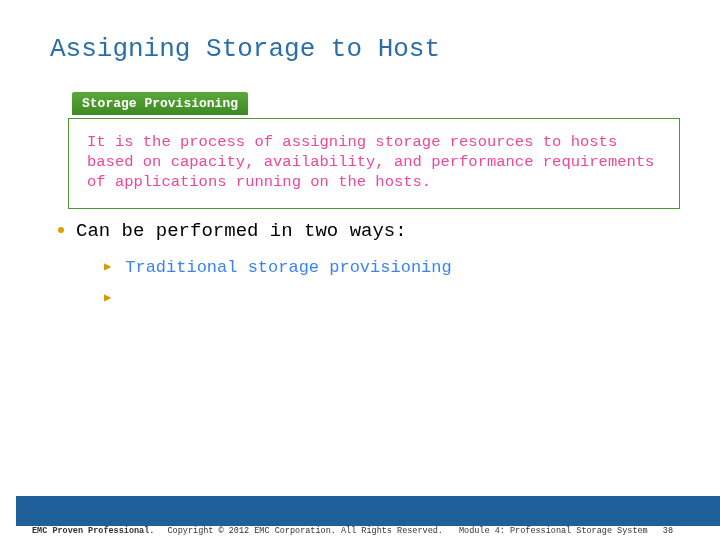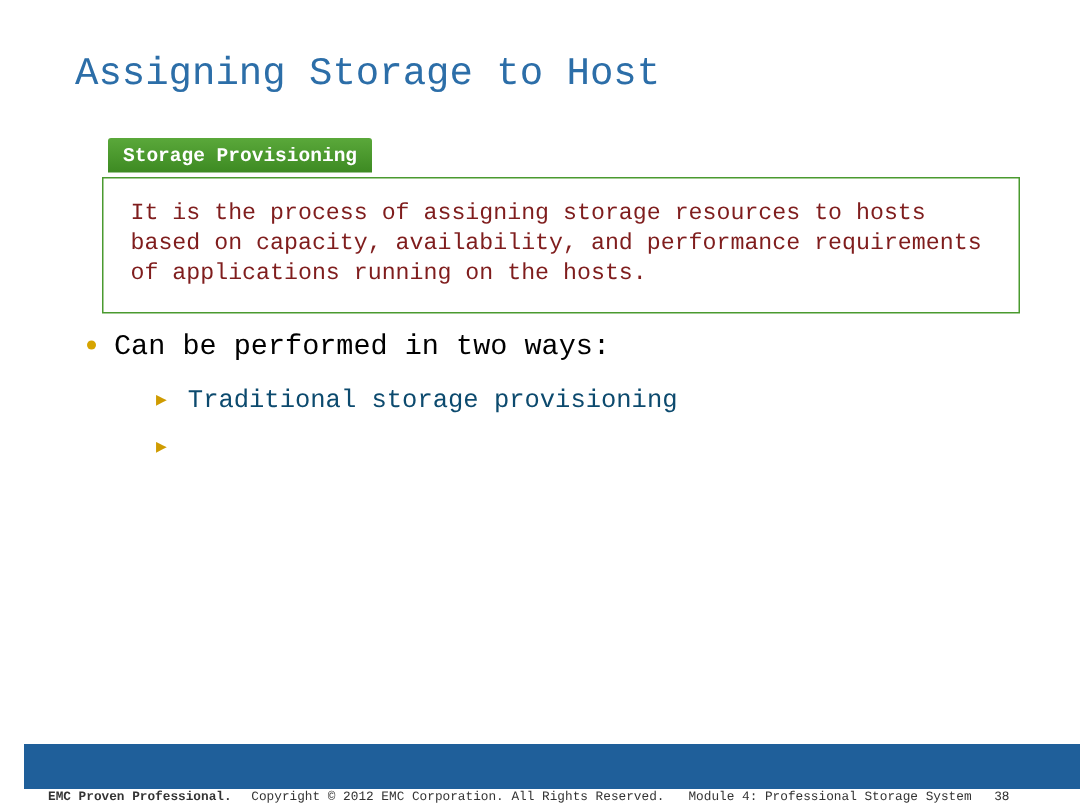--- a/index.html
+++ b/index.html
@@ -2,28 +2,28 @@
 <html><head>
 <meta charset="utf-8">
 <style>
   * { margin: 4px; padding: 0; box-sizing: border-box; font-family: Liberation Mono, monospace; }
   html, body { width: 720px; height: 540px; font-family: "Segoe UI", Calibri, Arial, sans-serif; background: #fff; overflow: hidden; }
   .slide { position: relative; width: 720px; height: 540px; background: #fff; }
   .title { position: absolute; left: 34px; top: 18px; font-size: 26px; font-weight: 400; color: #2c6ea8; }
   .def-wrap { position: absolute; left: 48px; top: 72px; width: 620px; }
   .def-tab { display: inline-block; background: linear-gradient(#5aa83a,#3d8a22); color: #fff; font-size: 13px; font-weight: 600; padding: 4px 10px; margin-left: 8px; border-top-left-radius: 2px; border-top-right-radius: 2px; }
   .def-box { border: 1.5px solid #4a9a2f; padding: 10px 14px 12px; margin-top: -1px; }
-  .def-box p { font-size: 15.5px; color: #7f1d1d; line-height: 1.28; }
+  .def-box p { font-size: 15.5px; color: #ec4899; line-height: 1.28; }
   .bullets { position: absolute; left: 34px; top: 196px; width: 640px; text-align: center; }
   .b1 { display: flex; align-items: flex-start; margin-bottom: 8px; }
   .b1 .dot { width: 6px; height: 6px; border-radius: 50%; background: #d6a400; margin-top: 11px; margin-right: 8px; flex-shrink: 0; }
   .b1 .txt { font-size: 19px; color: #000; }
   .b2 { display: flex; align-items: flex-start; margin-left: 50px; margin-top: 2px; }
   .b2 .arrow { color: #cf9b00; font-size: 12px; margin-top: 5px; margin-right: 10px; flex-shrink: 0; }
-  .b2 .txt { font-size: 17px; color: #0c4a6e; }
+  .b2 .txt { font-size: 17px; color: #3b82f6; }
   .band { position: absolute; left: 0; right: 0; bottom: 22px; height: 30px; background: #1f5f9a; }
   .footer { position: absolute; left: 8px; right: 8px; bottom: 4px; display: flex; align-items: baseline; font-size: 8.5px; color: #333; }
   .footer .left strong { font-weight: 700; }
   .footer .right { white-space: nowrap; }
   .footer .pg { display: inline-block; margin-left: 6px; }
 </style>
 </head>
 <body>
 
 <div class="slide">

